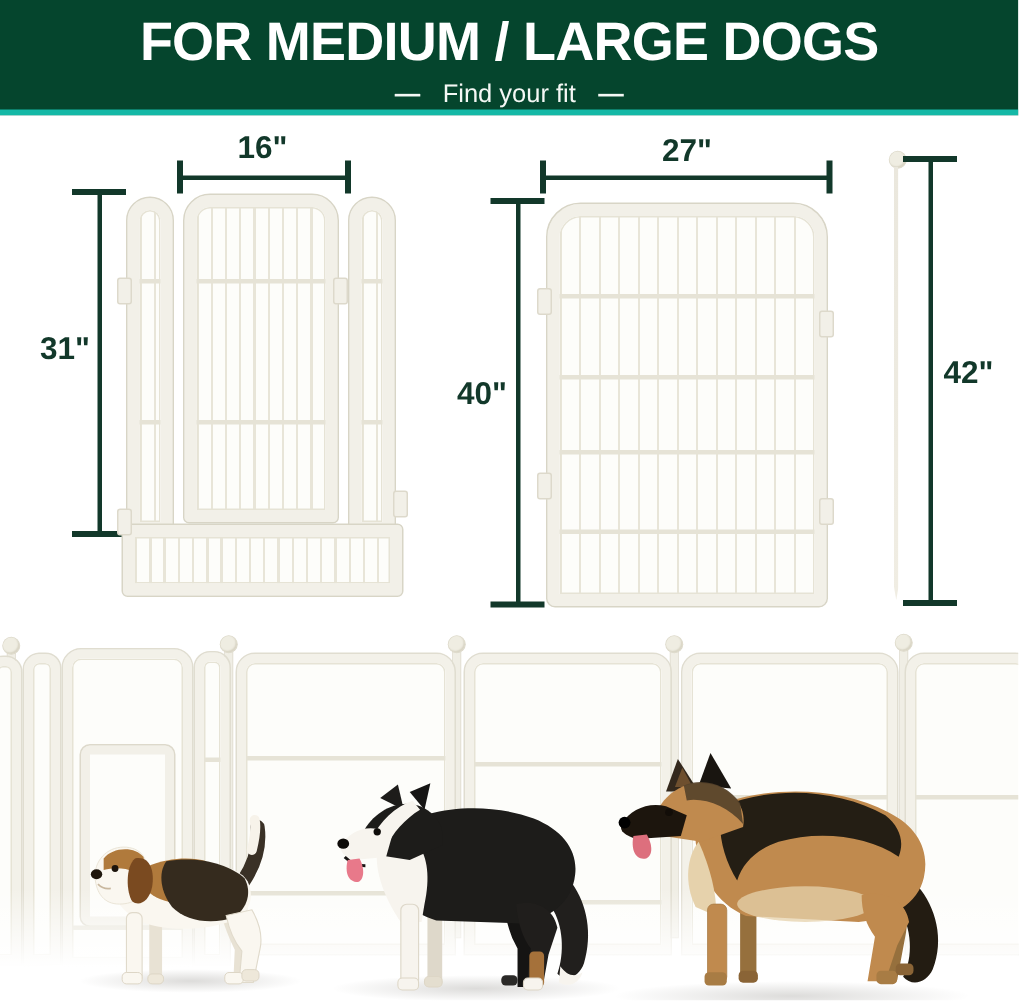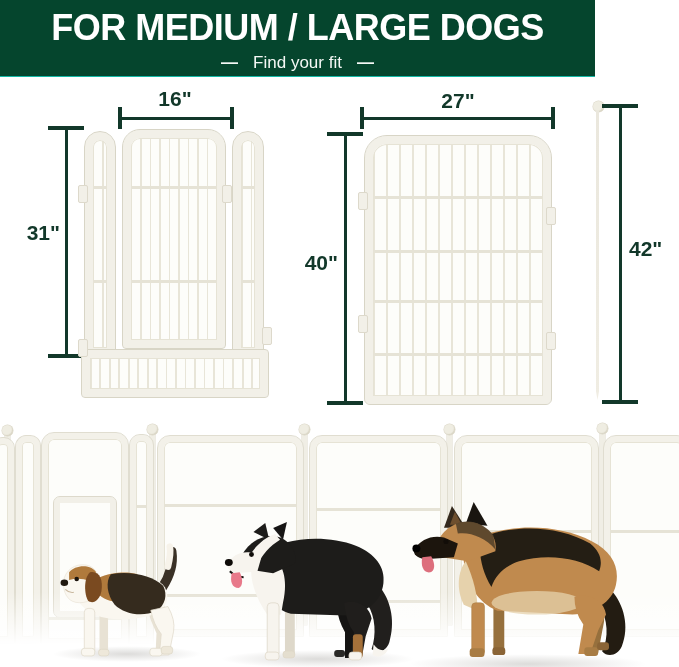--- a/index.html
+++ b/index.html
@@ -1,21 +1,21 @@
 <!DOCTYPE html>
 <html><head>
 <meta charset="utf-8">
 <style>
   html,body{margin:0;padding:0;background:#fff;}
   .page{position:relative;width:679px;height:667px;overflow:hidden;background:#fff;
         font-family:"Liberation Sans",sans-serif;}
 
   
-  .hero{position:absolute;top:0;left:0;width:595px;height:77px;background:#05452d;
-        color:#fff;text-align:center;border-bottom:1px solid #14b8a6;box-sizing:border-box;}
+  .hero{position:absolute;top:0;left:0;width:679px;height:77px;background:#05452d;
+        color:#fff;text-align:center;border-bottom:4px solid #14b8a6;box-sizing:border-box;}
   .hero h1{margin:0;padding-top:10px;font-size:36px;line-height:1;font-weight:bold;letter-spacing:-0.5px;}
   .hero .sub{margin-top:7px;display:flex;justify-content:center;align-items:center;gap:15px;
              font-size:17px;font-weight:500;color:#f4f8f5;}
   .hero .dash{font-weight:bold;}
 
   
   .diagram{position:absolute;top:77px;left:0;width:679px;height:343px;background:#fff;}
   .dim-label{position:absolute;font-size:21px;font-weight:bold;color:#12382a;line-height:24px;}
   .hline{position:absolute;height:3px;background:#12382a;}
   .vline{position:absolute;width:3px;background:#12382a;}

